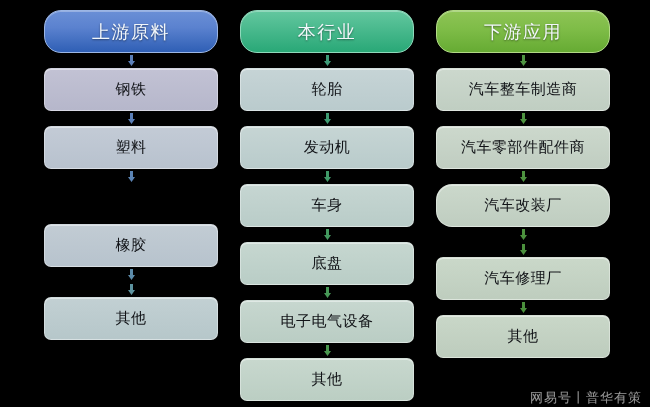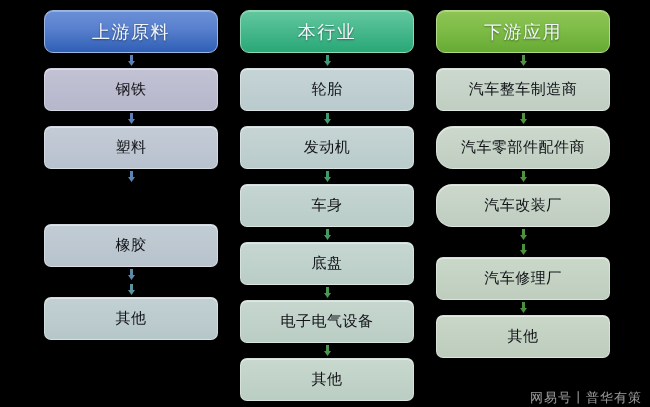--- a/index.html
+++ b/index.html
@@ -32,21 +32,21 @@
     align-items: stretch;
     width: 174px;
     margin-right: 22px;
     padding-top: 10px;
   }
 
   .column:last-child { margin-right: 0; width: 177px; }
 
   .header-box {
     height: 43px;
-    border-radius: 9px;
+    border-radius: 17px;
     display: flex;
     align-items: center;
     justify-content: center;
     color: #f2f7fb;
     font-size: 18px;
     letter-spacing: 1.5px;
     text-shadow: 0 1px 2px rgba(0,0,0,0.45);
     position: relative;
   }
 
@@ -101,21 +101,21 @@
   
   .c-in-0 { background: linear-gradient(to bottom, #c6d4d6 0%, #bacbcd 100%); }
   .c-in-1 { background: linear-gradient(to bottom, #c6d5d4 0%, #b9cbcb 100%); }
   .c-in-2 { background: linear-gradient(to bottom, #c6d6d2 0%, #b9ccc8 100%); }
   .c-in-3 { background: linear-gradient(to bottom, #c6d7d0 0%, #b9cdc6 100%); }
   .c-in-4 { background: linear-gradient(to bottom, #c7d7cf 0%, #bacdc4 100%); }
   .c-in-5 { background: linear-gradient(to bottom, #c8d8ce 0%, #bbcec3 100%); }
 
   
   .c-dn-0 { background: linear-gradient(to bottom, #ccd8cd 0%, #c0cec2 100%); }
-  .c-dn-1 { background: linear-gradient(to bottom, #ccd8cc 0%, #c0cdc1 100%); border-radius: 17px; }
+  .c-dn-1 { background: linear-gradient(to bottom, #ccd8cc 0%, #c0cdc1 100%); }
   .c-dn-2 { background: linear-gradient(to bottom, #cbd8cb 0%, #bfcdc0 100%); border-radius: 16px; }
   .c-dn-3 { background: linear-gradient(to bottom, #cad8ca 0%, #becdbf 100%); }
   .c-dn-4 { background: linear-gradient(to bottom, #cad8c9 0%, #becdbe 100%); }
   .c-dn-5 { background: linear-gradient(to bottom, #c9d7c8 0%, #bdccbd 100%); }
 
   .watermark {
     position: absolute;
     right: 8px;
     bottom: 0;
     color: rgba(255,255,255,0.60);

